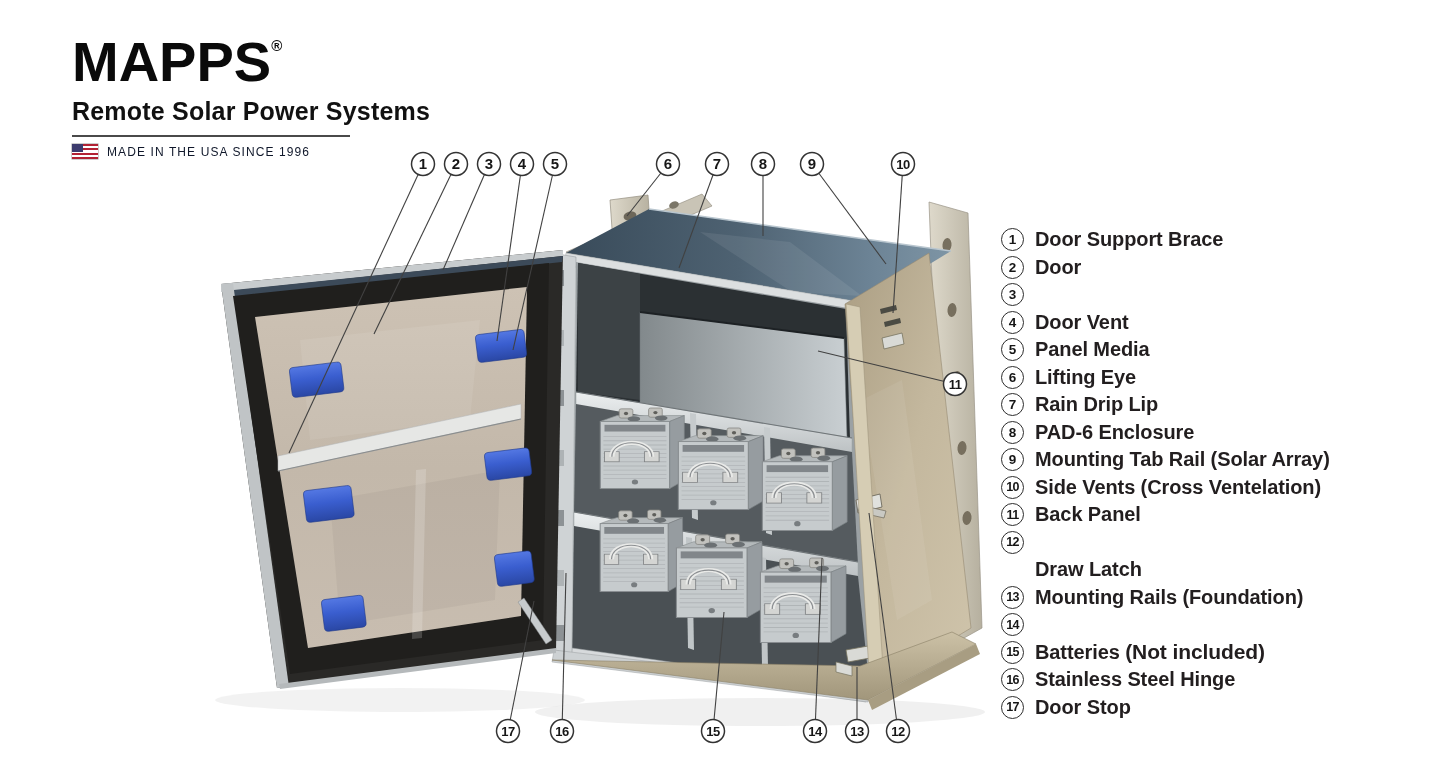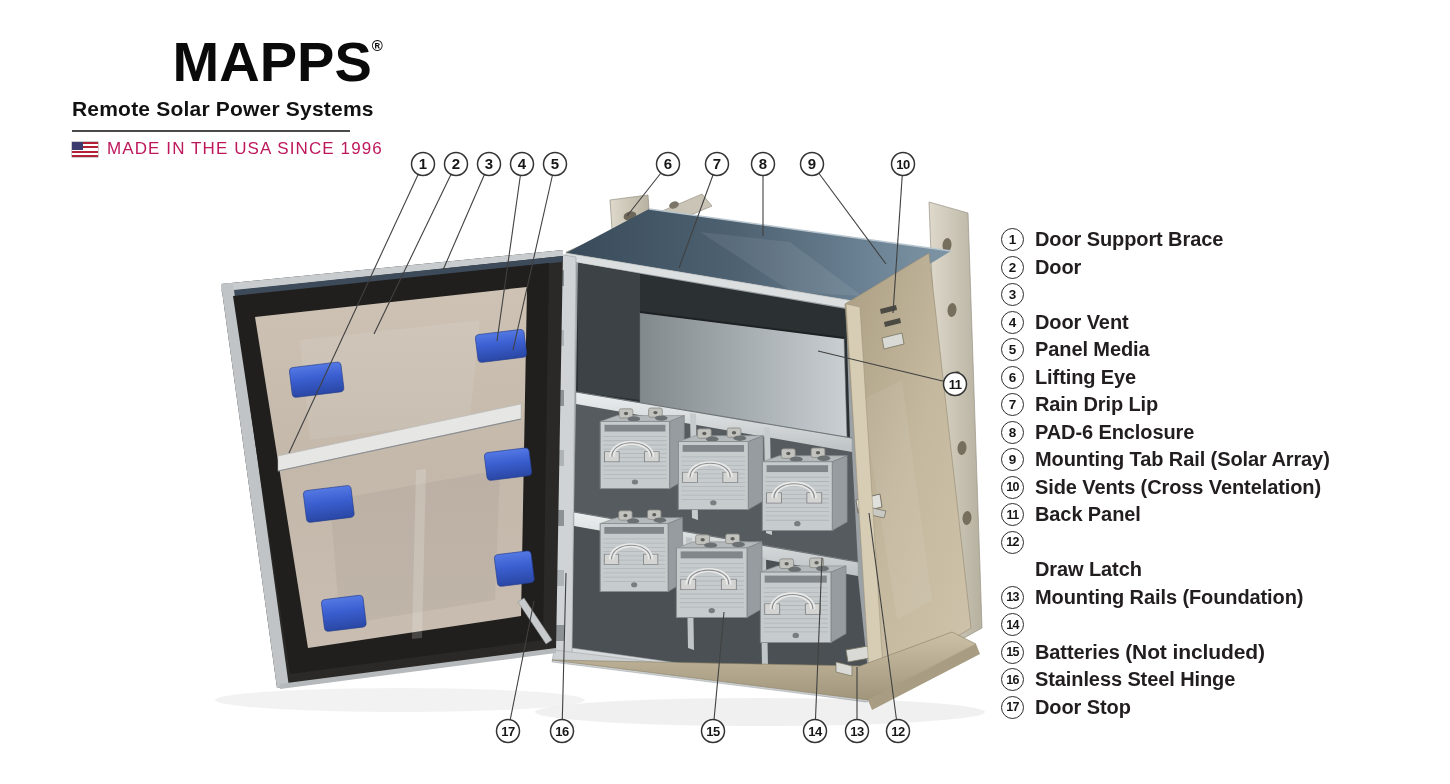--- a/index.html
+++ b/index.html
@@ -1,25 +1,25 @@
 <!DOCTYPE html>
 <html><head>
 <meta charset="utf-8">
 <style>
   html,body{margin:0;padding:0;background:#ffffff;}
   .canvas{position:relative;width:1450px;height:784px;background:#fff;overflow:hidden;
           font-family:"Liberation Sans",sans-serif;}
   
   .brand{position:absolute;left:72px;top:34px;z-index:5;}
-  .brand-name{font-weight:bold;font-size:56px;line-height:1;color:#0a0a0a;letter-spacing:0px;text-align:right;}
+  .brand-name{font-weight:bold;font-size:56px;line-height:1;color:#0a0a0a;letter-spacing:0px;}
   .brand-name .reg{font-size:15px;font-weight:bold;vertical-align:30px;letter-spacing:0;}
-  .brand-tagline{font-weight:bold;font-size:21px;color:#111;margin-top:7px;letter-spacing:0.2px;}
+  .brand-tagline{font-weight:bold;font-size:25px;color:#111;margin-top:7px;letter-spacing:0.2px;}
   .brand-rule{width:278px;height:2px;background:#4a4a4a;margin-top:9px;}
   .brand-origin{display:flex;align-items:center;gap:9px;margin-top:7px;
-                font-size:17px;color:#be185d;letter-spacing:1.1px;}
+                font-size:12px;color:#0f172a;letter-spacing:1.1px;}
   .flag{position:relative;width:26px;height:15px;flex:0 0 auto;
         background:repeating-linear-gradient(180deg,#b22234 0 2.15px,#ffffff 2.15px 4.3px);
         box-shadow:0 0 0 0.5px #9a9a9a;}
   .flag:before{content:"";position:absolute;left:0;top:0;width:11px;height:8px;background:#3c3b6e;}
   
   svg.illustration{position:absolute;left:0;top:0;z-index:1;}
   .co-circle{fill:#ffffff;stroke:#333333;stroke-width:1.5px;}
   .co-num{font-family:"Liberation Sans",sans-serif;font-size:15px;font-weight:600;
           fill:#161616;text-anchor:middle;}
   .co-num.two{font-size:13px;letter-spacing:-0.5px;}

